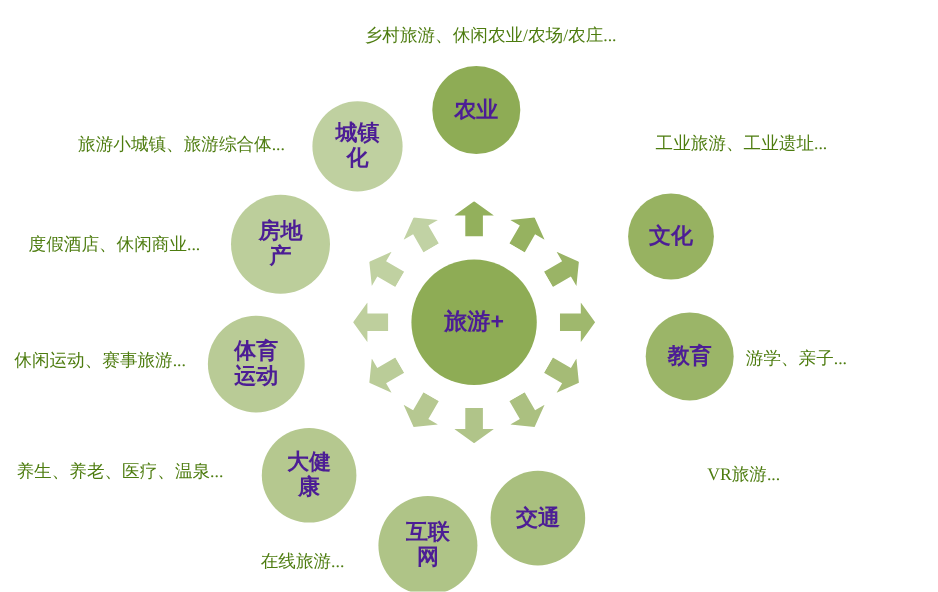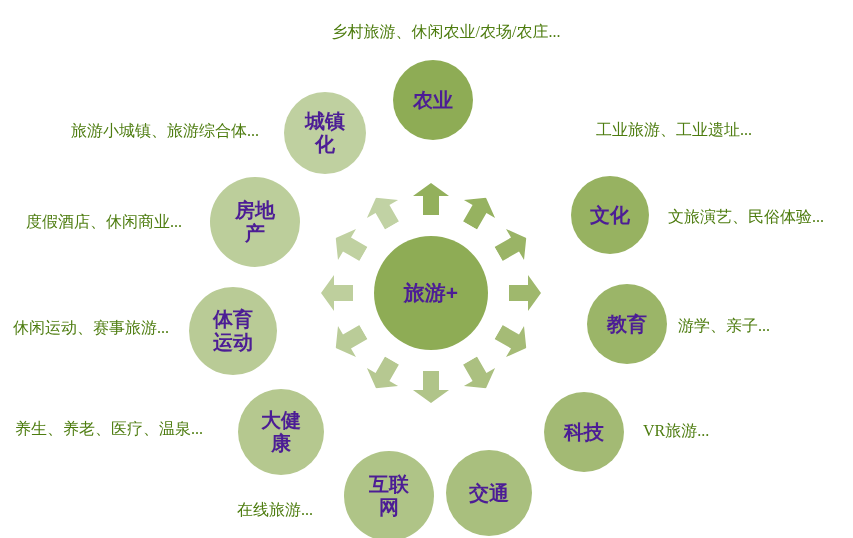--- a/index.html
+++ b/index.html
@@ -21,21 +21,21 @@
     line-height:1.15;
     font-size:20px;
     font-family:"Liberation Sans", sans-serif;
   }
   #node-center{left:374px;top:236px;width:114px;height:114px;font-size:21px;}
   .n-agriculture   {left:393px;top:60px; width:80px;height:80px;}
   .n-industry      {left:495px;top:88px; width:88px;height:88px;}
   .n-culture       {left:571px;top:176px;width:78px;height:78px;}
   .n-education     {left:587px;top:284px;width:80px;height:80px;}
   .n-technology    {left:544px;top:392px;width:80px;height:80px;}
-  .n-transportation{left:446px;top:450px;width:86px;height:86px;}
+  .n-transportation{left:446px;top:428px;width:86px;height:86px;}
   .n-internet      {left:344px;top:451px;width:90px;height:90px;}
   .n-health        {left:238px;top:389px;width:86px;height:86px;}
   .n-sports        {left:189px;top:287px;width:88px;height:88px;}
   .n-realestate    {left:210px;top:177px;width:90px;height:90px;}
   .n-urbanization  {left:284px;top:92px; width:82px;height:82px;}
   
   .desc{
     position:absolute;
     font-family:"Liberation Serif", serif;
     font-size:16px;
@@ -112,23 +112,20 @@
 
   <div class="node n-agriculture" style="background-color: rgb(142, 172, 85);">
     <span>农业</span>
   </div>
   <div class="node n-culture" style="background-color: rgb(151, 178, 97);">
     <span>文化</span>
   </div>
   <div class="node n-education" style="background-color: rgb(155, 181, 104);">
     <span>教育</span>
   </div>
-  <div class="node n-technology" style="background-color: rgb(163, 186, 116);">
-    <span>科技</span>
-  </div>
   <div class="node n-transportation" style="background-color: rgb(169, 191, 126);">
     <span>交通</span>
   </div>
   <div class="node n-internet" style="background-color: rgb(175, 196, 135);">
     <span>互联
 网</span>
   </div>
   <div class="node n-health" style="background-color: rgb(181, 200, 143);">
     <span>大健
 康</span>
@@ -141,21 +138,20 @@
     <span>房地
 产</span>
   </div>
   <div class="node n-urbanization" style="background-color: rgb(191, 208, 160);">
     <span>城镇
 化</span>
   </div>
 
   <div class="desc d-agriculture">乡村旅游、休闲农业/农场/农庄...</div>
   <div class="desc d-industry">工业旅游、工业遗址...</div>
-  <div class="desc d-culture">文旅演艺、民俗体验...</div>
   <div class="desc d-education">游学、亲子...</div>
   <div class="desc d-technology">VR旅游...</div>
   <div class="desc d-internet">在线旅游...</div>
   <div class="desc d-health">养生、养老、医疗、温泉...</div>
   <div class="desc d-sports">休闲运动、赛事旅游...</div>
   <div class="desc d-realestate">度假酒店、休闲商业...</div>
   <div class="desc d-urbanization">旅游小城镇、旅游综合体...</div>
 
 </div>
 

